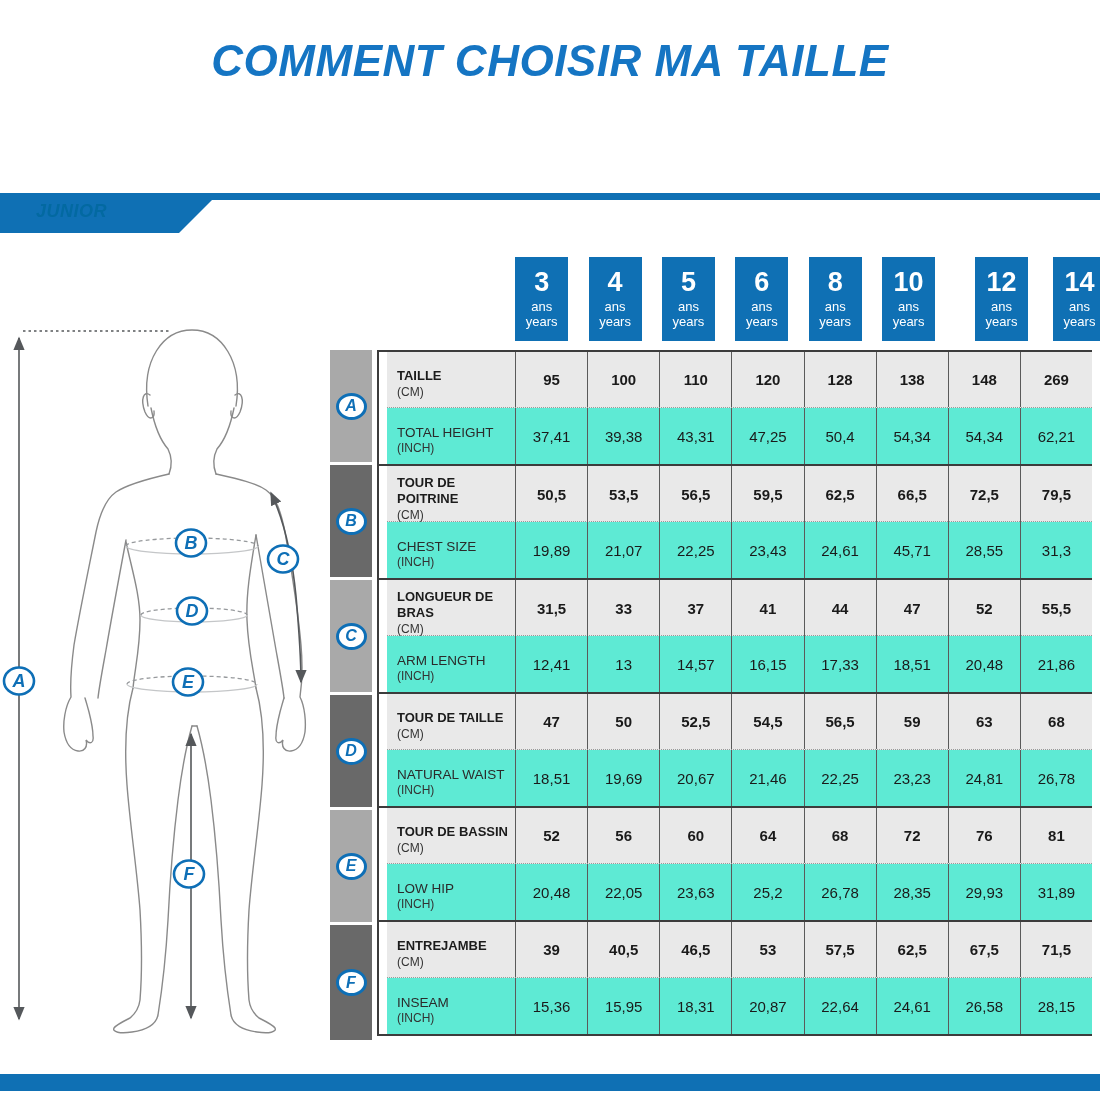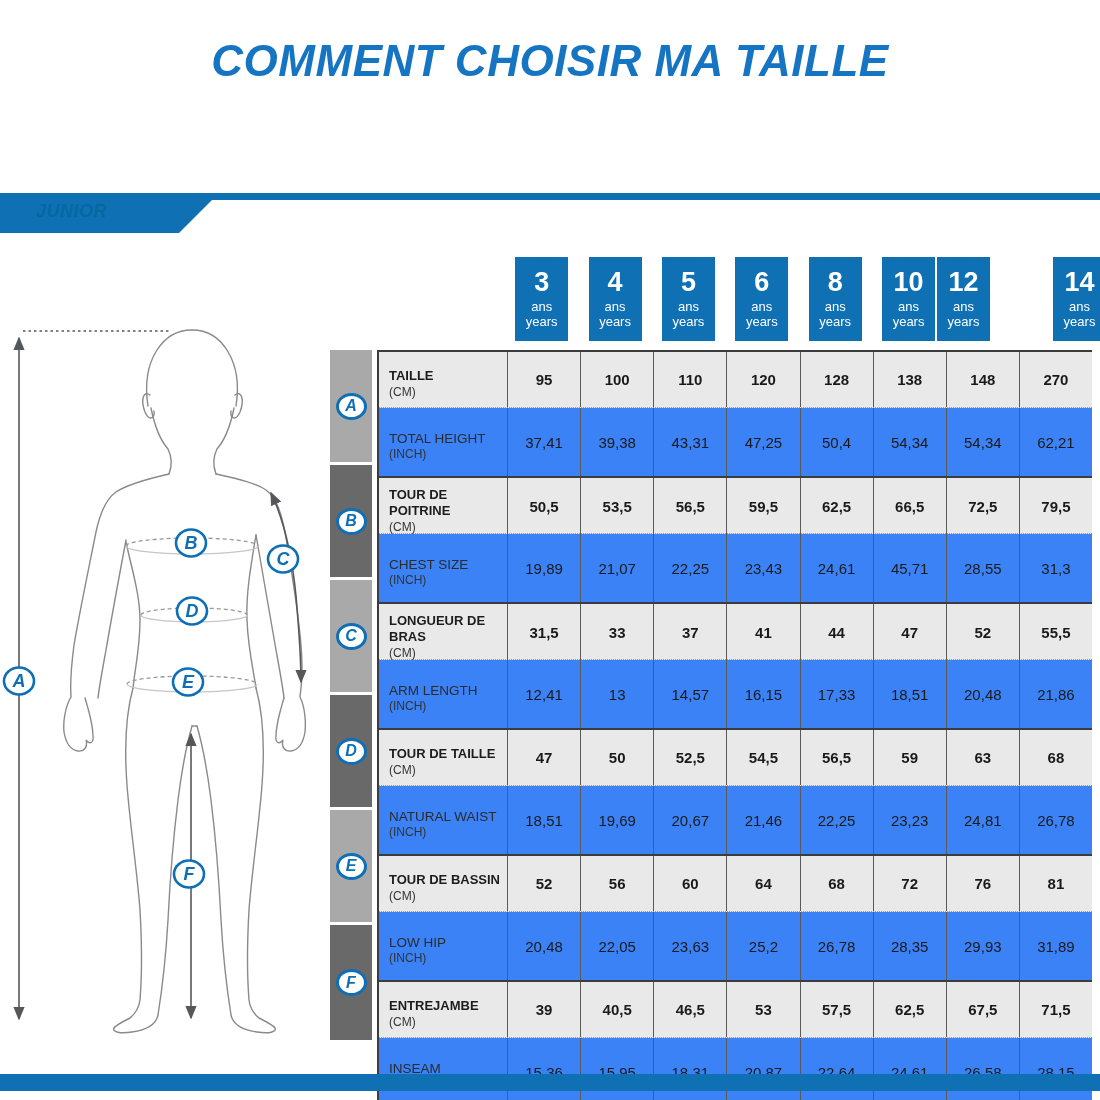--- a/index.html
+++ b/index.html
@@ -56,23 +56,23 @@
     display:flex; align-items:center; justify-content:center;
   }
 
   
   .size-table {
     position:absolute; left:377px; top:350px; width:715px;
     border-left:2px solid #3C3C3C;
   }
   .t-section { border-top:2px solid #3C3C3C; }
   .t-section:last-child { border-bottom:2px solid #3C3C3C; }
-  .t-row { display:grid; grid-template-columns:128px repeat(8, 1fr); }
+  .t-row { display:grid; grid-template-columns:128px repeat(8, 1fr);margin-left:8px; }
   .row-cm  { height:56px; background:#E9E9E9; border-bottom:1px dotted #9A9A9A; }
-  .row-inch{ height:68px; background:#3b82f6; }
+  .row-inch{ height:56px; background:#5eead4; }
   .label-cell {
     padding:9px 4px 0 10px; display:flex; flex-direction:column; justify-content:center;
     line-height:1.25;
   }
   .lbl-fr  { font-size:13px; font-weight:700; color:#1c1c1c; }
   .lbl-en  { font-size:13.5px; font-weight:400; color:#2b2b2b; }
   .lbl-unit{ font-size:12px; font-weight:400; color:#333; }
   .val-cell {
     display:flex; align-items:center; justify-content:center;
     border-left:1px solid #5A5A5A; font-size:15px; color:#1a1a1a;
@@ -187,21 +187,21 @@
       <div class="age-box" style="left: 303.7px;">
         <div class="age-num">8</div>
         <div class="age-ans">ans</div>
         <div class="age-years">years</div>
       </div>
       <div class="age-box" style="left: 377.075px;">
         <div class="age-num">10</div>
         <div class="age-ans">ans</div>
         <div class="age-years">years</div>
       </div>
-      <div class="age-box" style="left: 432px; align-items: center;">
+      <div class="age-box" style="left: 470px; align-items: center;">
         <div class="age-num">12</div>
         <div class="age-ans">ans</div>
         <div class="age-years">years</div>
       </div>
       <div class="age-box" style="left: 548px;">
         <div class="age-num">14</div>
         <div class="age-ans">ans</div>
         <div class="age-years">years</div>
       </div>
     </div>
@@ -234,21 +234,21 @@
             <div class="lbl-fr">TAILLE</div>
             <div class="lbl-unit">(CM)</div>
           </div>
           <div class="val-cell val-cm">95</div>
           <div class="val-cell val-cm">100</div>
           <div class="val-cell val-cm">110</div>
           <div class="val-cell val-cm">120</div>
           <div class="val-cell val-cm">128</div>
           <div class="val-cell val-cm">138</div>
           <div class="val-cell val-cm">148</div>
-          <div class="val-cell val-cm">270</div>
+          <div class="val-cell val-cm">269</div>
         </div>
         <div class="t-row row-inch">
           <div class="label-cell">
             <div class="lbl-en">TOTAL HEIGHT</div>
             <div class="lbl-unit">(INCH)</div>
           </div>
           <div class="val-cell val-inch">37,41</div>
           <div class="val-cell val-inch">39,38</div>
           <div class="val-cell val-inch">43,31</div>
           <div class="val-cell val-inch">47,25</div>

